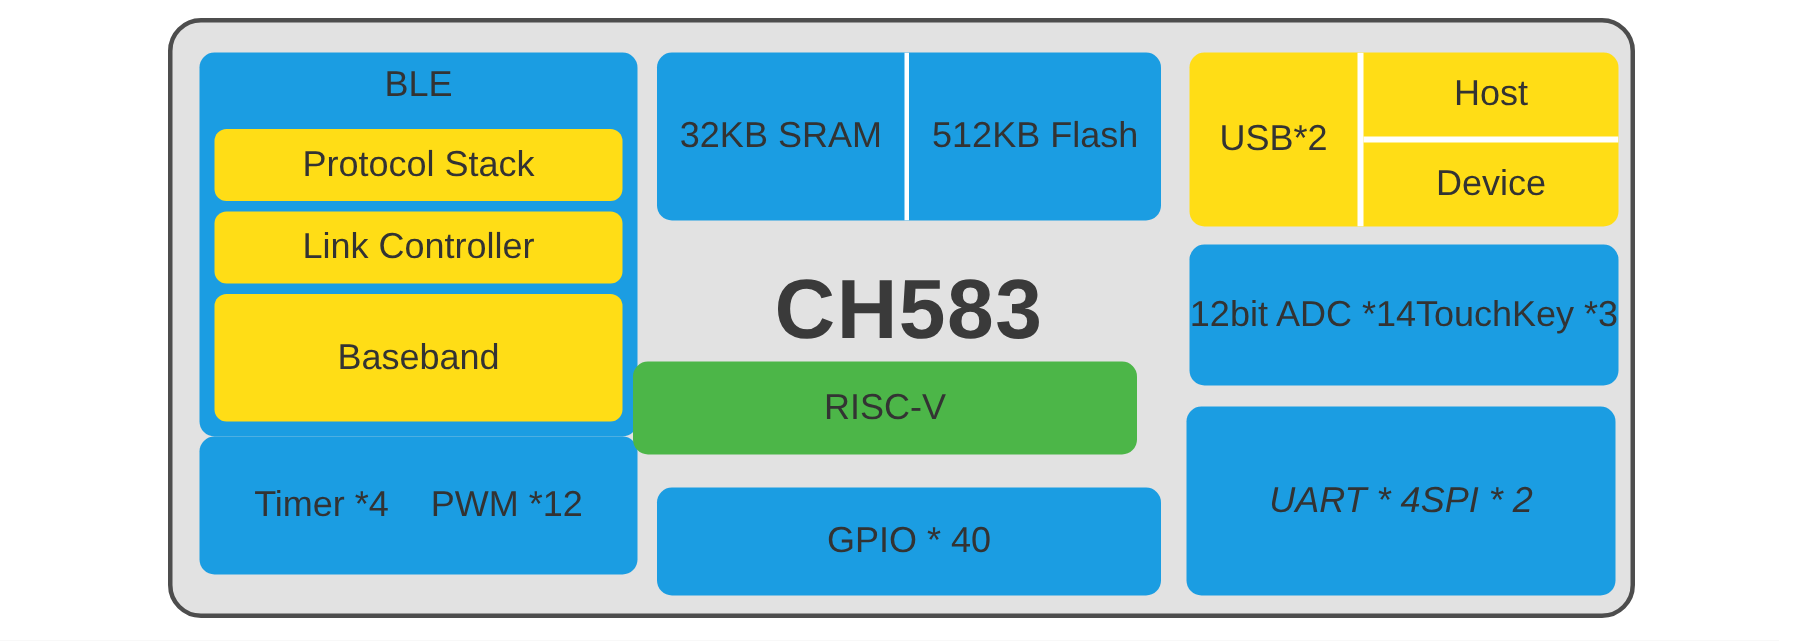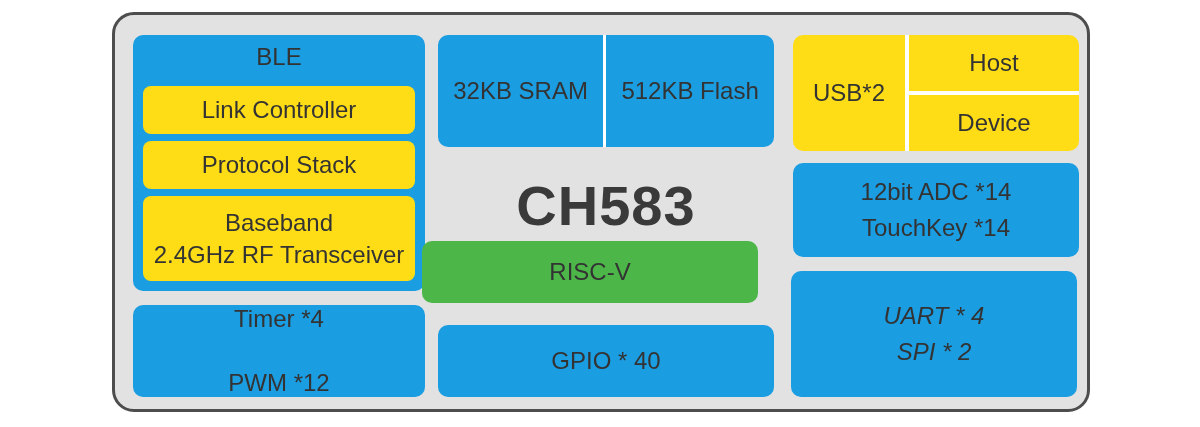--- a/index.html
+++ b/index.html
@@ -33,21 +33,21 @@
     border-radius: 10px;
     font-size: 24px;
     color: var(--text, #333333);
   }
   .blue   { background: var(--blue, #1B9DE2); }
   .yellow { background: var(--yellow, #FFDD16); }
   .green  { background: var(--green, #4CB648); }
 
   .center-col {
     display: flex;
-    flex-direction: column;
+    flex-direction: row;
     align-items: center;
     justify-content: center;
     text-align: center;
   }
   .line { line-height: 36px; }
 
   
   .ble {
     left: 18px; top: 20px; width: 292px; height: 256px;
     display: flex; flex-direction: column;
@@ -61,21 +61,21 @@
   .ble-sub {
     border-radius: 8px;
     display: flex; flex-direction: column;
     align-items: center; justify-content: center;
     text-align: center;
   }
   .ble-sub.fixed { flex: 0 0 48px; }
   .ble-sub.grow  { flex: 1 1 auto; line-height: 32px; }
 
   .timer {
-    left: 18px; top: 290px; width: 292px; height: 92px; gap: 28px;
+    left: 18px; top: 276px; width: 292px; height: 92px; gap: 28px;
   }
 
   
   .memory {
     left: 323px; top: 20px; width: 336px; height: 112px;
     display: flex; flex-direction: row;
     overflow: hidden;
   }
   .memory-row {
     flex: 1 1 auto;
@@ -123,28 +123,27 @@
 </style>
 </head>
 <body>
 
 <div class="canvas">
   <div class="board">
 
     <div class="block blue ble">
       <div class="ble-title">BLE</div>
       <div class="ble-sub fixed yellow">
-        <span>Link Controller</span>
+        <span>Protocol Stack</span>
       </div>
       <div class="ble-sub fixed yellow">
-        <span>Protocol Stack</span>
+        <span>Link Controller</span>
       </div>
       <div class="ble-sub grow yellow">
         <span>Baseband</span>
-        <span>2.4GHz RF Transceiver</span>
       </div>
     </div>
 
     <div class="block blue center-col timer">
       <span class="line">Timer *4</span>
       <span class="line">PWM *12</span>
     </div>
 
     <div class="block blue memory">
       <div class="memory-row">
@@ -177,21 +176,21 @@
         </div>
         <div class="divider-h"></div>
         <div class="usb-cell">
           <span>Device</span>
         </div>
       </div>
     </div>
 
     <div class="block blue center-col adc">
       <span class="line">12bit ADC *14</span>
-      <span class="line">TouchKey *14</span>
+      <span class="line">TouchKey *3</span>
     </div>
 
     <div class="block blue center-col serial">
       <span class="line">UART * 4</span>
       <span class="line">SPI * 2</span>
     </div>
 
   </div>
 </div>
 

